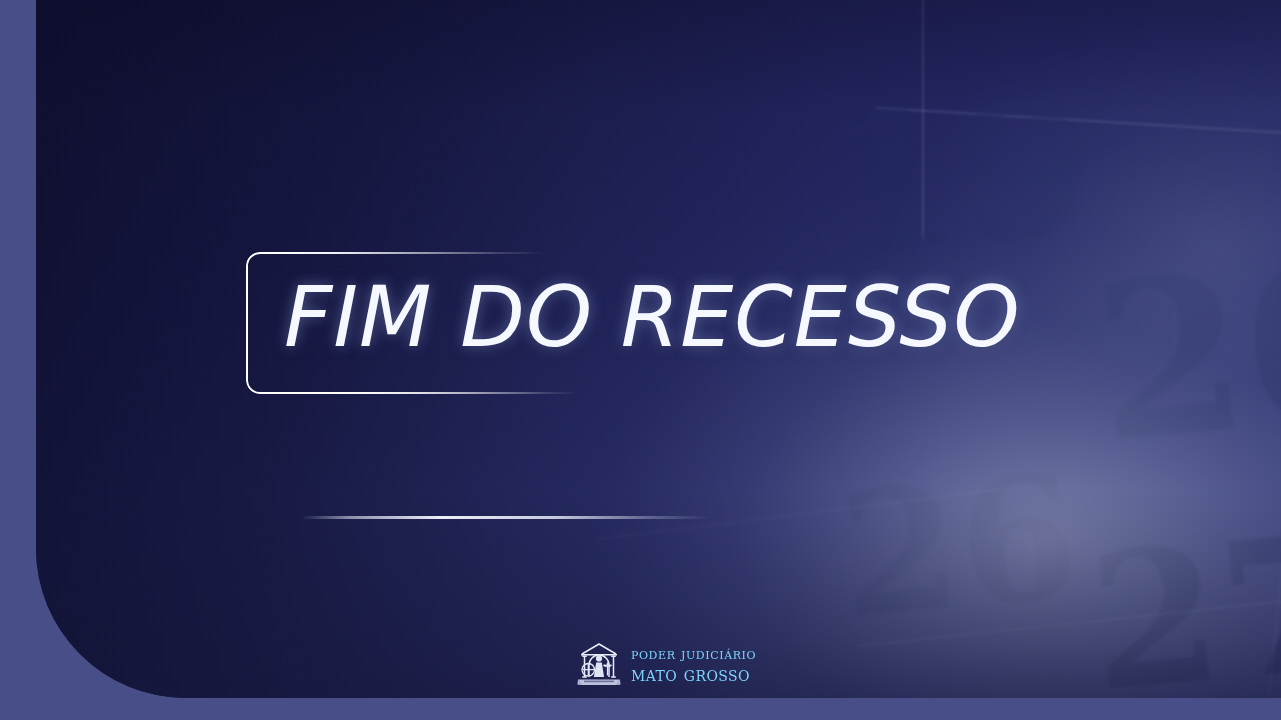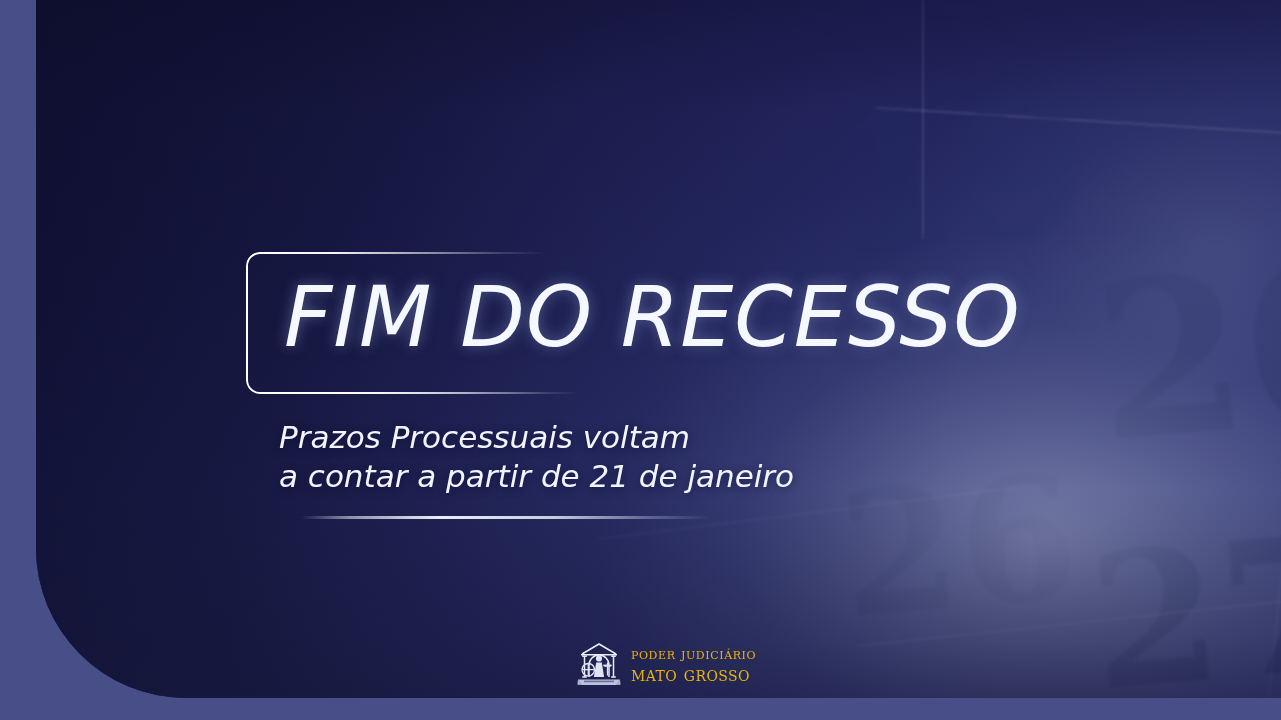--- a/index.html
+++ b/index.html
@@ -225,21 +225,21 @@
     top: 641px;
     display: flex;
     align-items: center;
     gap: 9px;
   }
   .crest { width: 46px; height: 49px; display: block; }
   .logo-text {
     display: flex;
     flex-direction: column;
     line-height: 1;
-    color: #eab308;
+    color: #7dd3fc;
     font-family: "DejaVu Serif", serif;
     justify-content: flex-end;
   }
   .logo-line1 {
     font-size: 15px;
     letter-spacing: 0.6px;
     font-variant: small-caps;
     text-transform: lowercase;
   }
   .logo-line2 {
@@ -275,22 +275,20 @@
     <div class="bg-glow2"></div>
     <div class="bg-vignette"></div>
     <div class="bg-bottomshade"></div>
 
     <div class="title-wrap">
       <div class="bracket"></div>
       <div class="bracket-bottom-ext"></div>
       <h1 class="title">FIM DO RECESSO</h1>
     </div>
 
-    <p class="subtitle">Prazos Processuais voltam
-a contar a partir de 21 de janeiro</p>
 
     <div class="divider"></div>
 
     <div class="logo">
       <svg class="crest" viewBox="0 0 46 49" aria-hidden="true">
         <g fill="none" stroke="#e8ecf8" stroke-width="1.5">
 
           <path d="M6 13 L23 3 L40 13" stroke-linejoin="round"></path>
 
           <path d="M5 13.8 H41"></path>

